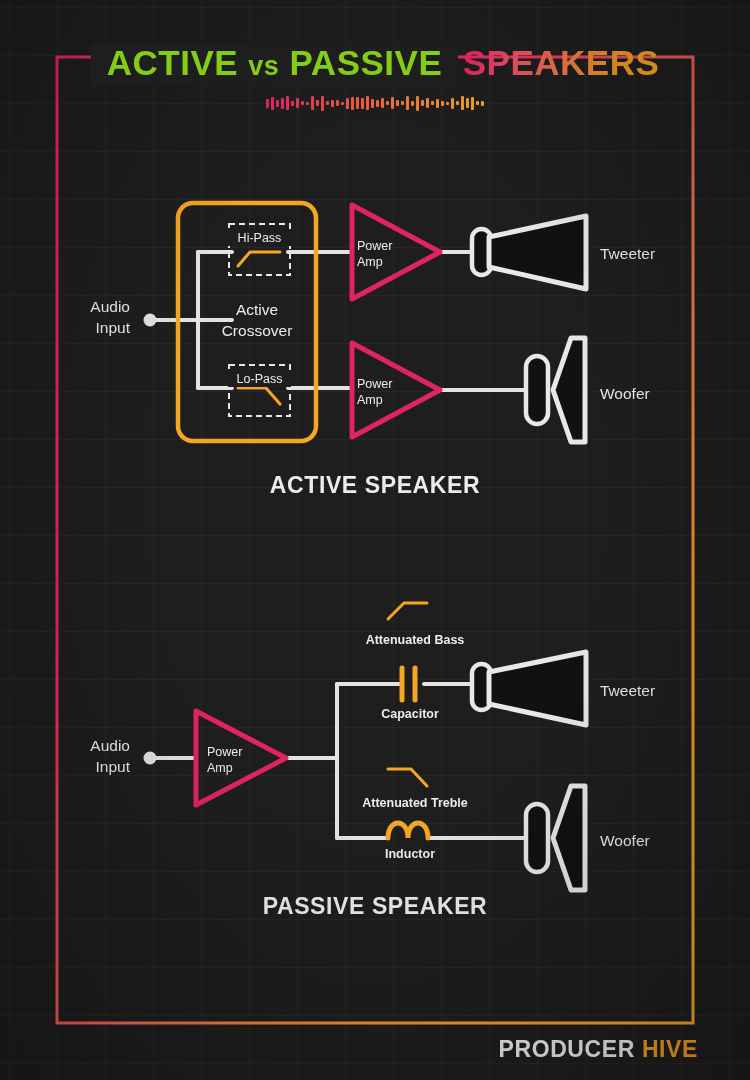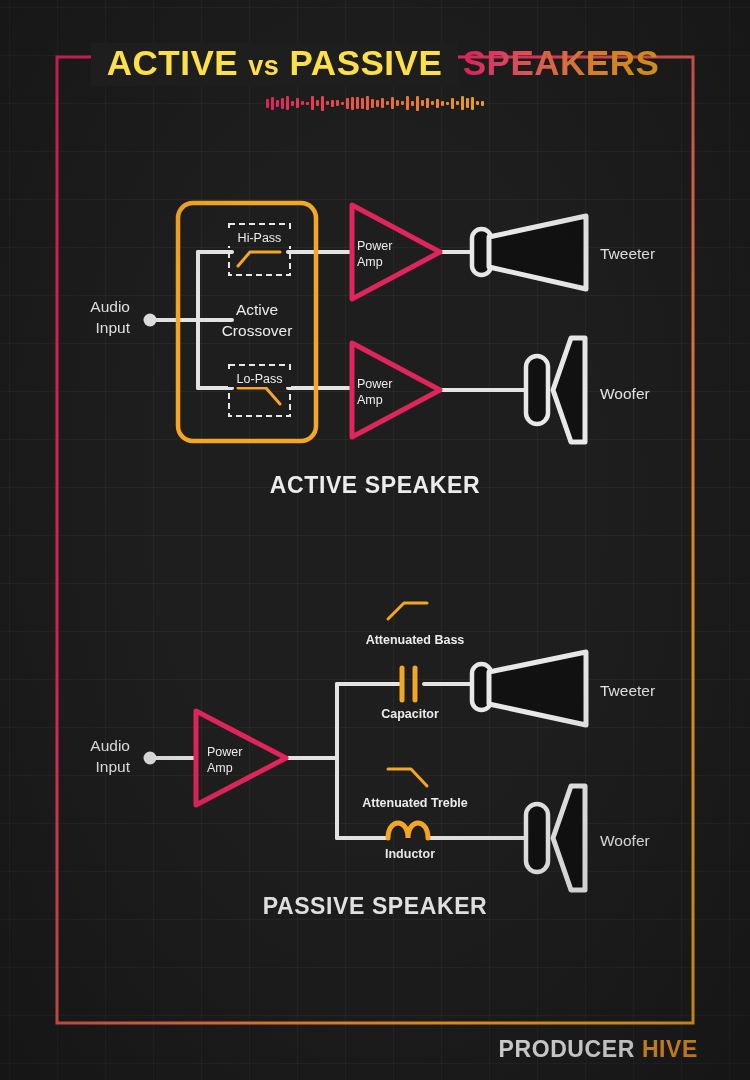--- a/index.html
+++ b/index.html
@@ -28,21 +28,21 @@
 
   
   .frame-svg { position:absolute; left:0; top:0; width:750px; height:1080px; pointer-events:none; }
 
   
   .title-wrap{
     position:absolute; left:0; top:40px; width:750px; text-align:center;
   }
   .title-main{
     font-size:35px; font-weight:bold; letter-spacing:0.5px;
-    color:#fde047; line-height:40px;
+    color:#84cc16; line-height:40px;
     display:inline-block;
     padding:0 16px;
     background:#1e1e1e;
     position:relative; z-index:3;
   }
   .title-main .vs{ font-size:27px; }
   .title-sub{
     margin-top:4px;
     font-size:35px; font-weight:bold; letter-spacing:0.5px;
     line-height:38px;

